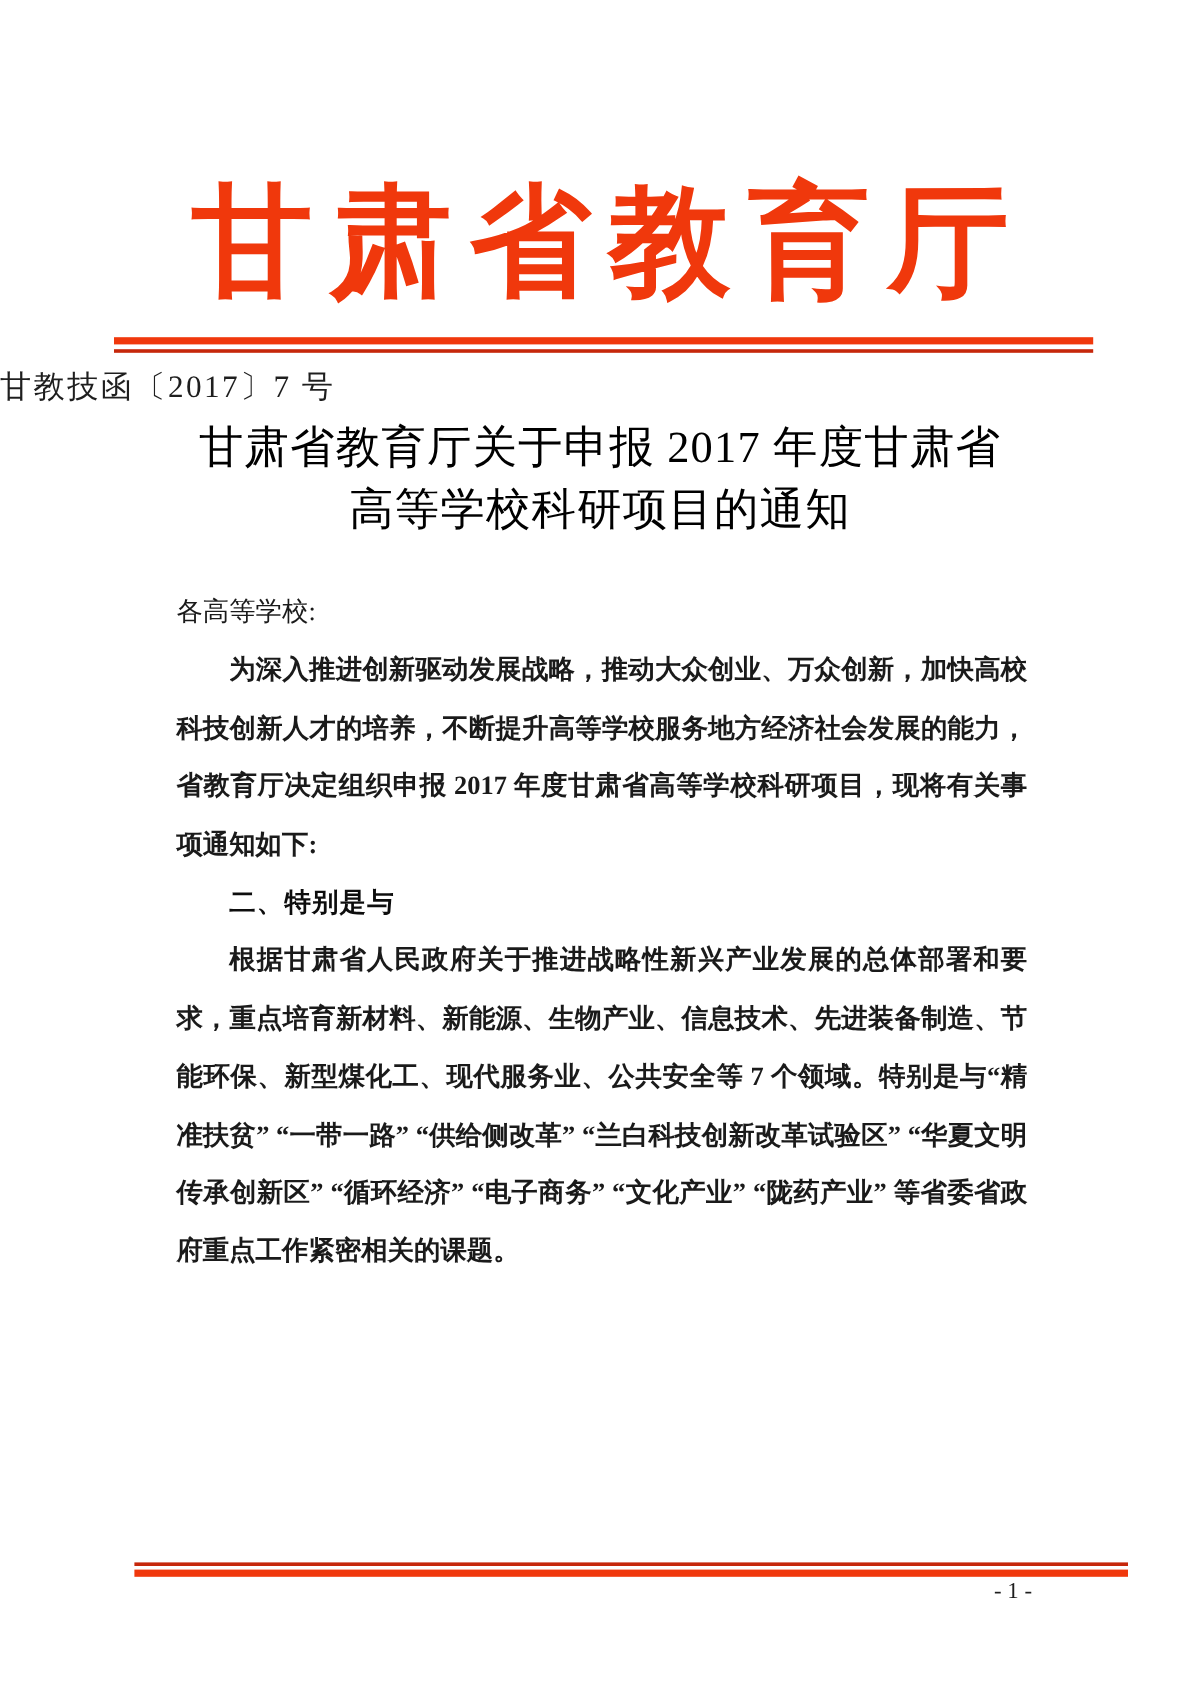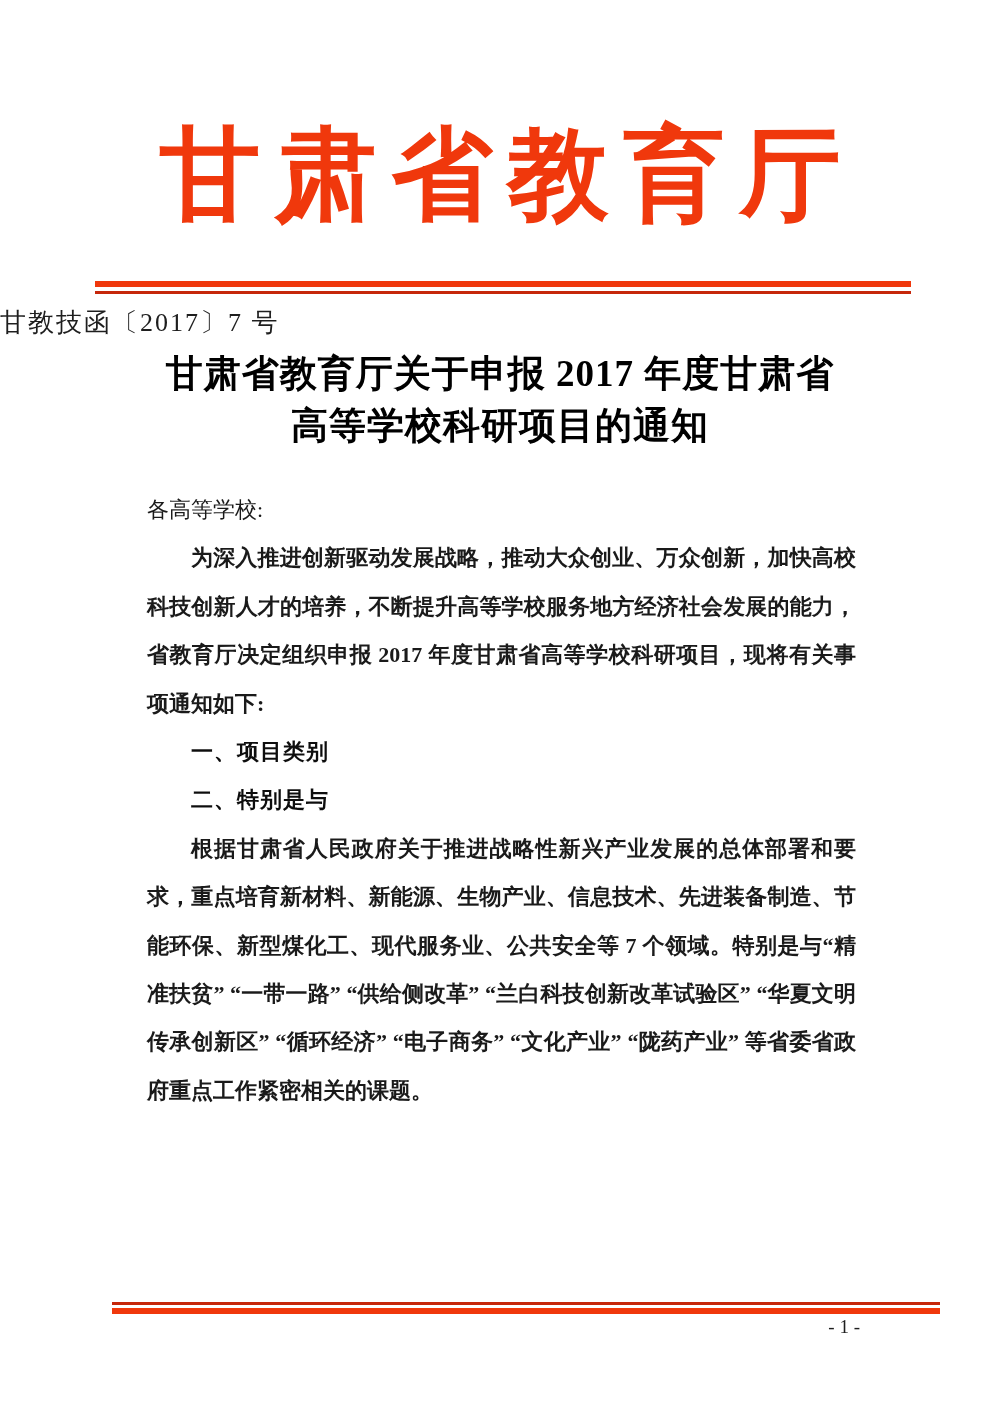--- a/index.html
+++ b/index.html
@@ -12,21 +12,21 @@
   .page {
     position: relative;
     width: 1000px; height: 1414px;
     background: #ffffff;
     overflow: hidden;
   }
 
   
   .letterhead {
     position: absolute;
-    top: 111px; left: 0; width: 100%;
+    top: 138px; left: 0; width: 100%;
     text-align: center;
     font-size: 101px;
     line-height: 128px;
     font-weight: bold;
     color: var(--accent-red, #f0380c);
     letter-spacing: 15px;
     white-space: nowrap;
     text-indent: 15px; 
   }
 
@@ -47,21 +47,21 @@
     font-size: 26px;
     line-height: 36px;
     color: #1e1e1e;
     letter-spacing: 2px;
   }
 
   .doc-title {
     position: absolute;
     top: 348px; left: 100px; width: 800px;
     text-align: center;
-    font-weight: bold;
+    font-weight: normal;
     font-size: 37px;
     line-height: 52px;
     color: #000000;
     letter-spacing: 1px;
   }
 
   .body-text {
     position: absolute;
     top: 486px; left: 147px; width: 709px;
     font-size: 22px;
@@ -103,21 +103,20 @@
   <div class="doc-number">甘教技函〔2017〕7 号</div>
 
   <div class="doc-title">
     <div>甘肃省教育厅关于申报 2017 年度甘肃省</div>
     <div>高等学校科研项目的通知</div>
   </div>
 
   <div class="body-text">
     <p class="salutation">各高等学校:</p>
     <p class="para">为深入推进创新驱动发展战略，推动大众创业、万众创新，加快高校科技创新人才的培养，不断提升高等学校服务地方经济社会发展的能力，省教育厅决定组织申报 2017 年度甘肃省高等学校科研项目，现将有关事项通知如下:</p>
-    <p class="section-heading">一、项目类别</p>
     <p class="section-heading">二、特别是与</p>
     <p class="para">根据甘肃省人民政府关于推进战略性新兴产业发展的总体部署和要求，重点培育新材料、新能源、生物产业、信息技术、先进装备制造、节能环保、新型煤化工、现代服务业、公共安全等 7 个领域。特别是与“精准扶贫” “一带一路” “供给侧改革” “兰白科技创新改革试验区” “华夏文明传承创新区” “循环经济” “电子商务” “文化产业” “陇药产业” 等省委省政府重点工作紧密相关的课题。</p>
   </div>
 
   <div class="rule-bottom">
     <div class="line-thin"></div>
     <div class="line-thick"></div>
   </div>
 
   <div class="page-number">- 1 -</div>

